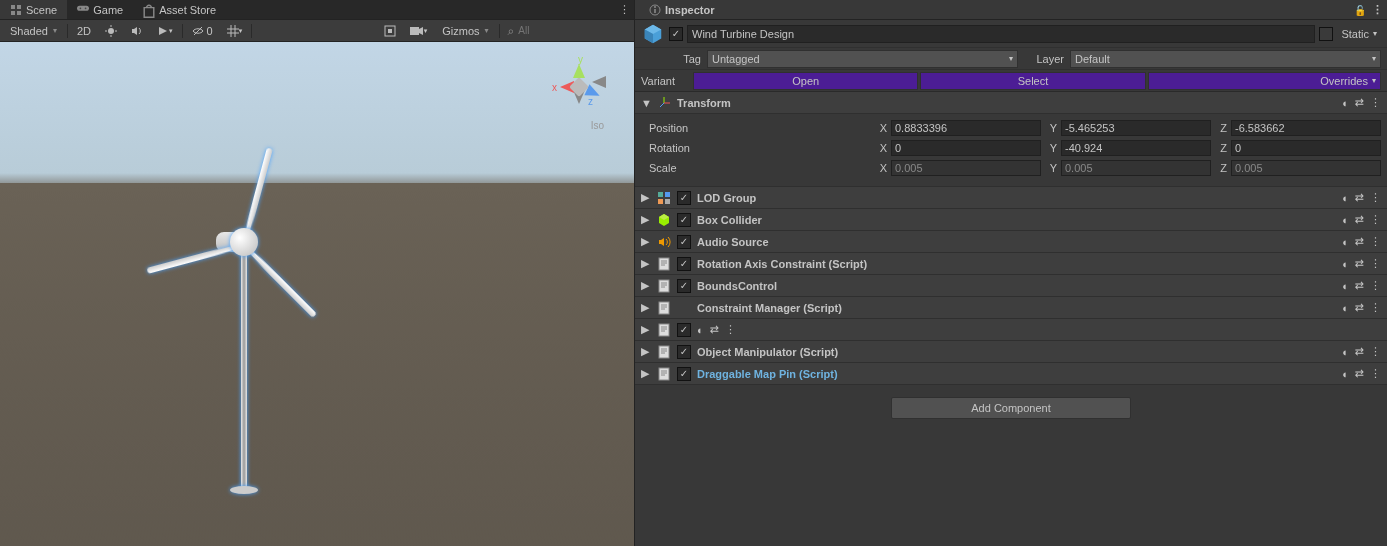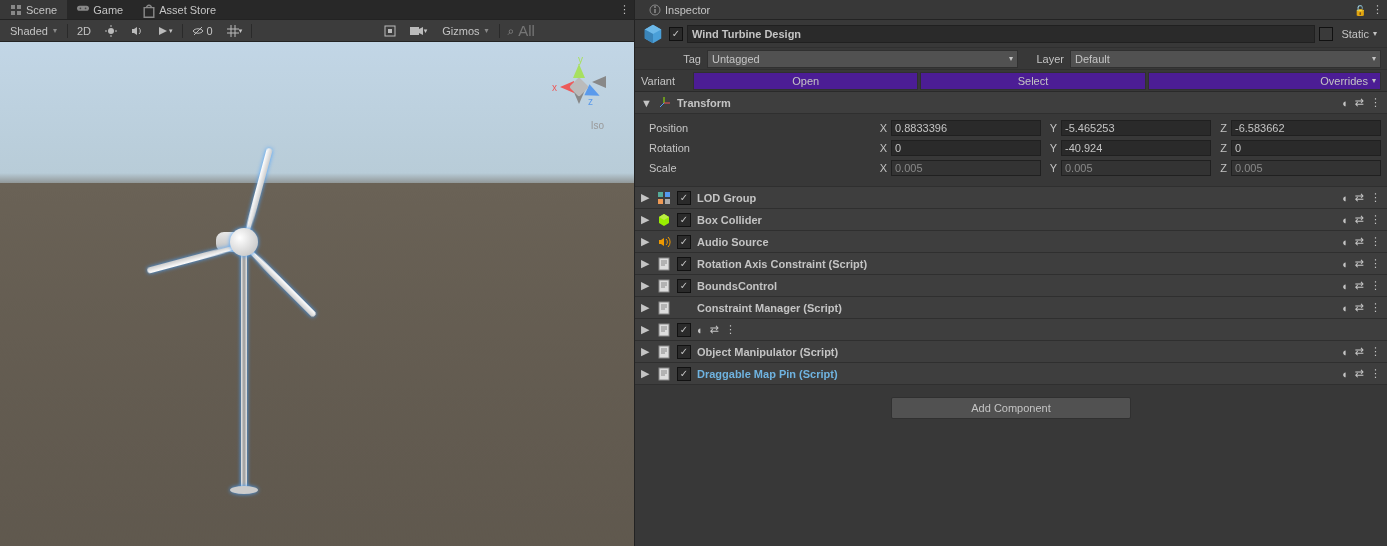--- a/index.html
+++ b/index.html
@@ -15,21 +15,21 @@
 .kebab { position:absolute; right:4px; cursor:pointer; }
 .kebab:before{content:"⋮";}
 
 
 .toolbar { display:flex; align-items:center; height:22px; background:#3c3c3c; padding:0 4px; gap:4px; border-bottom:1px solid #232323; font-size:11px; }
 .tb-dd { display:flex; align-items:center; gap:3px; padding:0 6px; height:18px; background:#3c3c3c; cursor:pointer; }
 .tb-dd:after{content:"▾"; font-size:8px; margin-left:2px; color:#888;}
 .tb-btn { display:flex; align-items:center; justify-content:center; padding:0 5px; height:18px; cursor:pointer; min-width:18px; }
 .tb-sep { width:1px; height:14px; background:#2a2a2a; }
 .tb-search { flex:1; display:flex; align-items:center; padding:0 4px; height:18px; background:#3c3c3c; }
-.tb-search input { background:transparent; border:none; outline:none; color:#c4c4c4; width:100%; font-size:15px; }
+.tb-search input { background:transparent; border:none; outline:none; color:#c4c4c4; width:100%; font-size:10px; }
 .tb-search:before { content:"⌕"; margin-right:4px; color:#888; font-size:12px; }
 
 
 .viewport { flex:1; position:relative; background:linear-gradient(#c2d6e6 0%, #b8ccd8 26%, #6a6257 30%, #6a6257 100%); overflow:hidden; }
 .ground { position:absolute; left:-20%; right:-20%; top:28%; bottom:-20%; background:linear-gradient(#6a6256 0%, #5d564c 100%); transform:perspective(800px) rotateX(50deg); transform-origin:top; }
 .turbine { position:absolute; left:244px; top:200px; }
 .blade { position:absolute; width:100px; height:6px; background:linear-gradient(#fff,#ccc); border-radius:50% 3px 3px 50%; transform-origin:left center; filter:drop-shadow(0 0 2px #4aa3ff); }
 .hub { position:absolute; left:-14px; top:-14px; width:28px; height:28px; background:radial-gradient(circle at 35% 35%,#fff,#bbb); border-radius:50%; filter:drop-shadow(0 0 2px #4aa3ff);}
 .nacelle { position:absolute; left:-28px; top:-10px; width:26px; height:20px; background:linear-gradient(#e8e8e8,#bbb); border-radius:8px 4px 4px 8px; }
 .tower { position:absolute; left:-3px; top:6px; width:6px; height:240px; background:linear-gradient(90deg,#e8e8e8,#999,#e8e8e8); filter:drop-shadow(0 0 2px #4aa3ff);}
@@ -41,32 +41,32 @@
 .giz-z { position:absolute; left:44px; top:44px; color:#5a9aec; font-size:10px; }
 .cone { position:absolute; width:0; height:0; border:6px solid transparent; }
 .cone.cx { border-right:14px solid #ec5a5a; left:10px; top:29px; }
 .cone.cy { border-bottom:14px solid #a7e060; left:29px; top:6px; }
 .cone.cz { border-left:14px solid #5a9aec; left:42px; top:36px; transform:rotate(25deg);}
 .cone.g1 { border-right:14px solid #888; left:42px; top:24px; }
 .cone.g2 { border-top:14px solid #888; left:29px; top:38px; }
 .iso { position:absolute; right:30px; top:78px; color:#9a9a9a; font-size:10px; }
 
 
-.insp-head { display:flex; align-items:center; height:20px; background:#383838; border-bottom:1px solid #232323; padding:0 4px; position:relative; }
+.insp-head { display:flex; align-items:center; height:20px; background:#383838; border-bottom:1px solid #232323; padding:0 4px; position:relative;font-weight:bold; }
 .insp-head .tab { background:#383838; }
 .insp-head .lock { position:absolute; right:20px; cursor:pointer; }
 .insp-head .lock:before{content:"🔓"; font-size:10px;}
 .insp-head .keb2 { position:absolute; right:4px; cursor:pointer;}
 .insp-head .keb2:before{content:"⋮";}
 
 .obj-row { display:flex; align-items:center; height:28px; padding:2px 6px; gap:4px; border-bottom:1px solid #303030; }
 .cube-ico { width:24px; height:24px; display:flex; align-items:center; justify-content:center; }
 .cube-ico svg { width:22px; height:22px; }
 .chk { width:14px; height:14px; background:#2a2a2a; border:1px solid #111; display:flex; align-items:center; justify-content:center; cursor:pointer; color:#c4c4c4; font-size:10px;}
-.name-in { flex:1; background:#2a2a2a; border:1px solid #202020; height:18px; padding:0 4px; color:#c4c4c4; outline:none;font-weight:bold; }
+.name-in { flex:1; background:#2a2a2a; border:1px solid #202020; height:18px; padding:0 4px; color:#c4c4c4; outline:none; }
 .static { display:flex; align-items:center; gap:2px; padding:0 4px; cursor:pointer; }
 .static:after{content:"▾"; font-size:8px; margin-left:2px;}
 
 .tag-row { display:flex; align-items:center; height:22px; padding:2px 6px; gap:6px; border-bottom:1px solid #303030; }
 .tag-row .lbl { width:30px; text-align:right; }
 .dd { flex:1; background:#515151; border:1px solid #303030; height:18px; display:flex; align-items:center; padding:0 4px; cursor:pointer; justify-content:space-between; }
 .dd:after{content:"▾"; font-size:8px;}
 
 .var-row { display:flex; align-items:center; height:22px; padding:2px 6px; gap:2px; border-bottom:1px solid #2a2a2a; }
 .var-row .lbl{ width:50px; }

